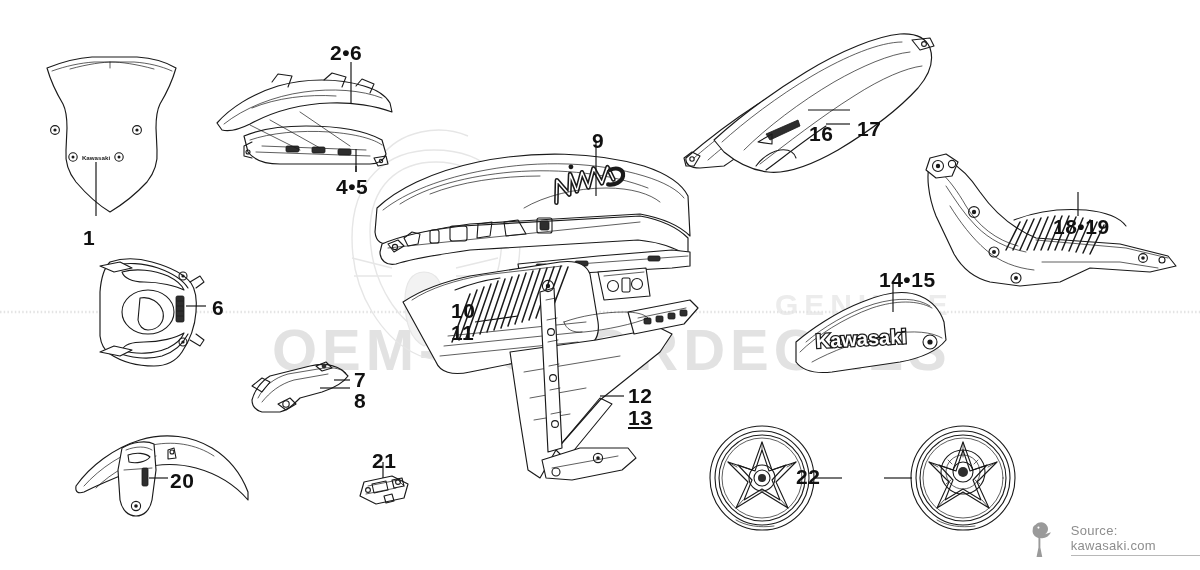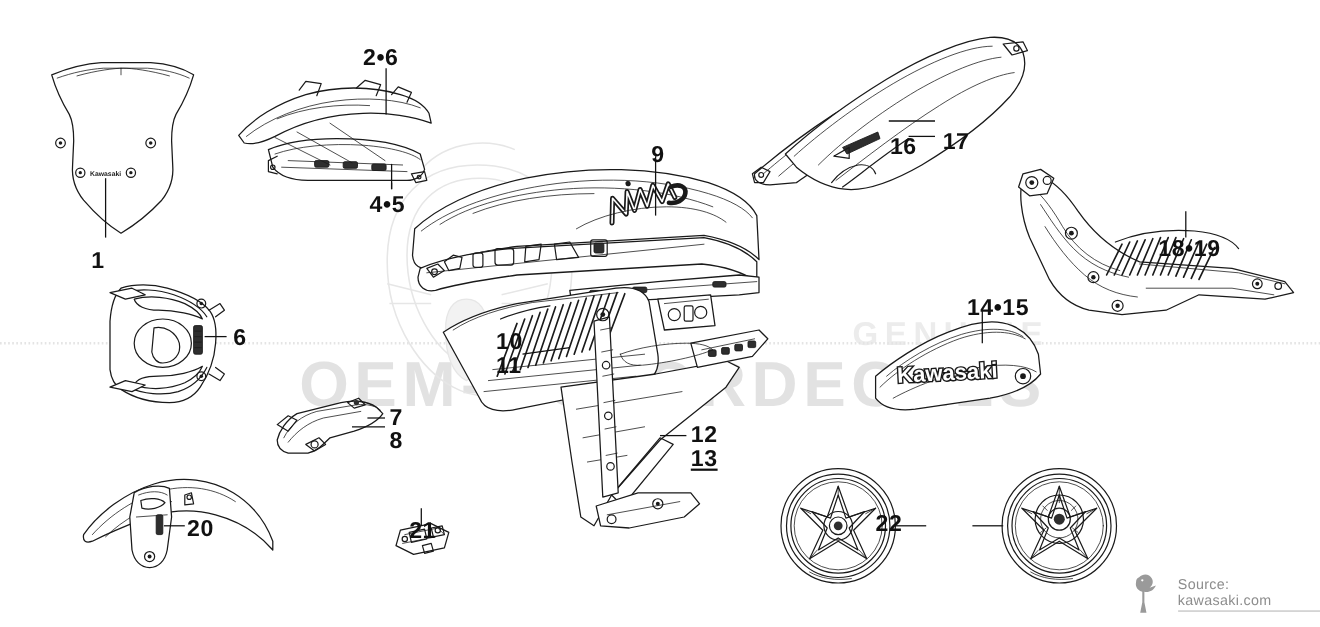--- a/index.html
+++ b/index.html
@@ -501,21 +501,21 @@
   <div class="callout" style="left:592px; top:130px;">9</div>
   <div class="callout" style="left:451px; top:300px;">10</div>
   <div class="callout" style="left:451px; top:322px;">11</div>
   <div class="callout" style="left:628px; top:385px;">12</div>
   <div class="callout" style="left:628px; top:407px;text-decoration:underline;">13</div>
   <div class="callout" style="left:867px; top:269px;margin-left:12px;">14•15</div>
   <div class="callout" style="left:809px; top:96px;margin-top:27px;">16</div>
   <div class="callout" style="left:857px; top:118px;">17</div>
   <div class="callout" style="left:1053px; top:176px;margin-top:40px;">18•19</div>
   <div class="callout" style="left:170px; top:470px;">20</div>
-  <div class="callout" style="left:372px; top:472px;">21</div>
+  <div class="callout" style="left:372px; top:450px;">21</div>
   <div class="callout" style="left:796px; top:466px;">22</div>
 
   <div class="src-box" style="left:1028px; top:518px;">
     <svg width="26" height="42" viewBox="0 0 26 42">
       <path d="M8 6 C12 2 18 3 20 7 C22 10 21 14 18 16 L24 14 C22 19 17 21 13 20
                L13 30 L15 40 L9 40 L11 30 L11 20 C7 19 4 15 5 11 C5 8 6 7 8 6 Z" fill="#9a9a9a"></path>
       <circle cx="11" cy="9" r="1.1" fill="#ffffff"></circle>
     </svg>
     <div class="src-text-col">
       <div class="src-line1">Source: kawasaki.com</div>

